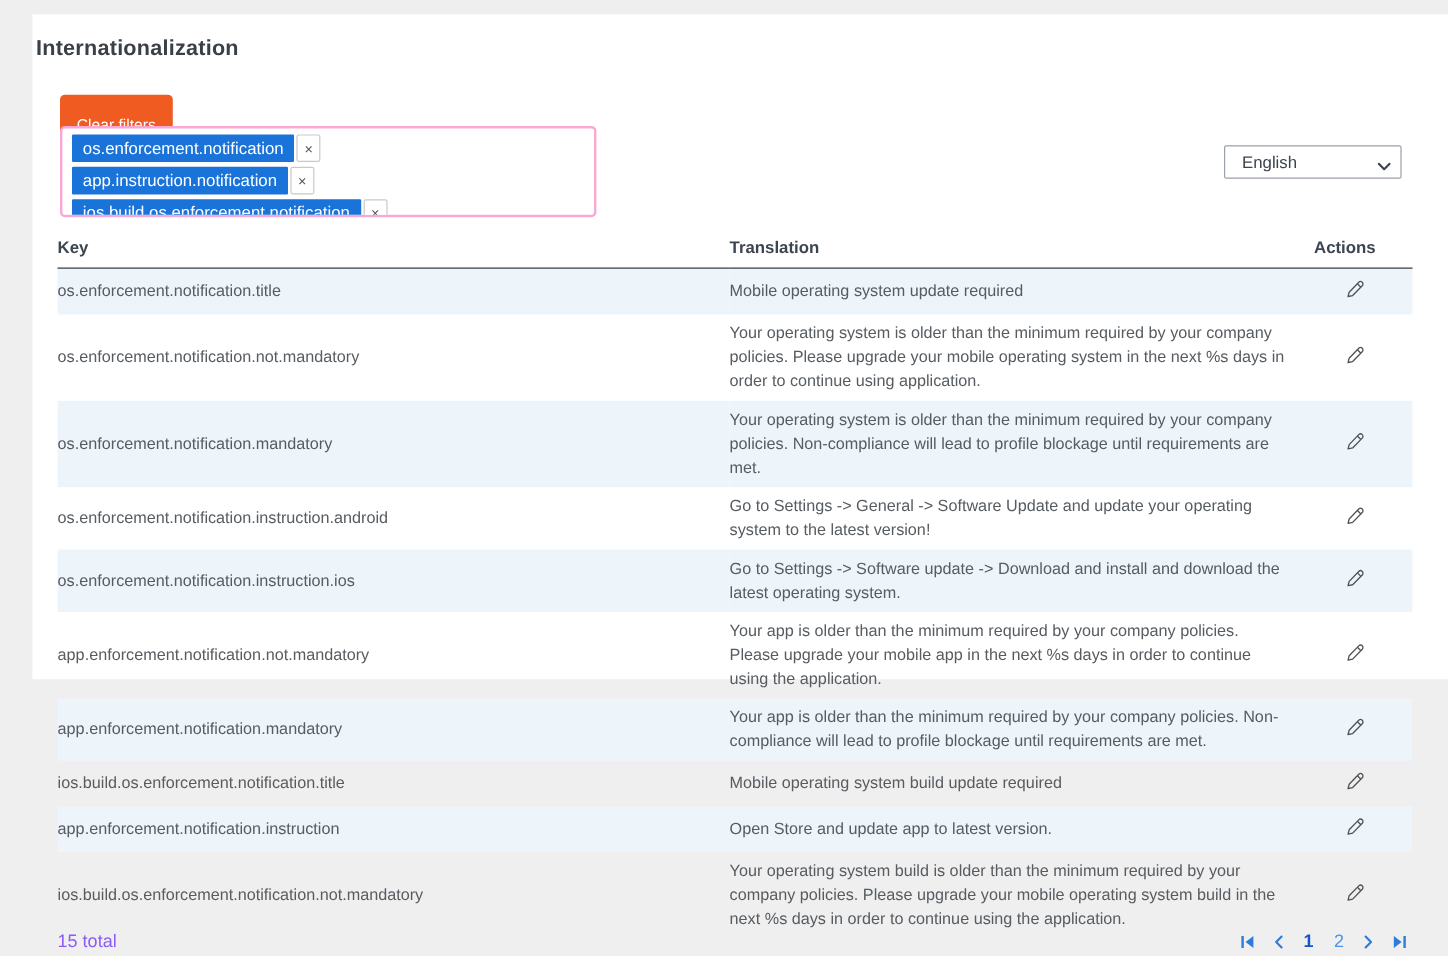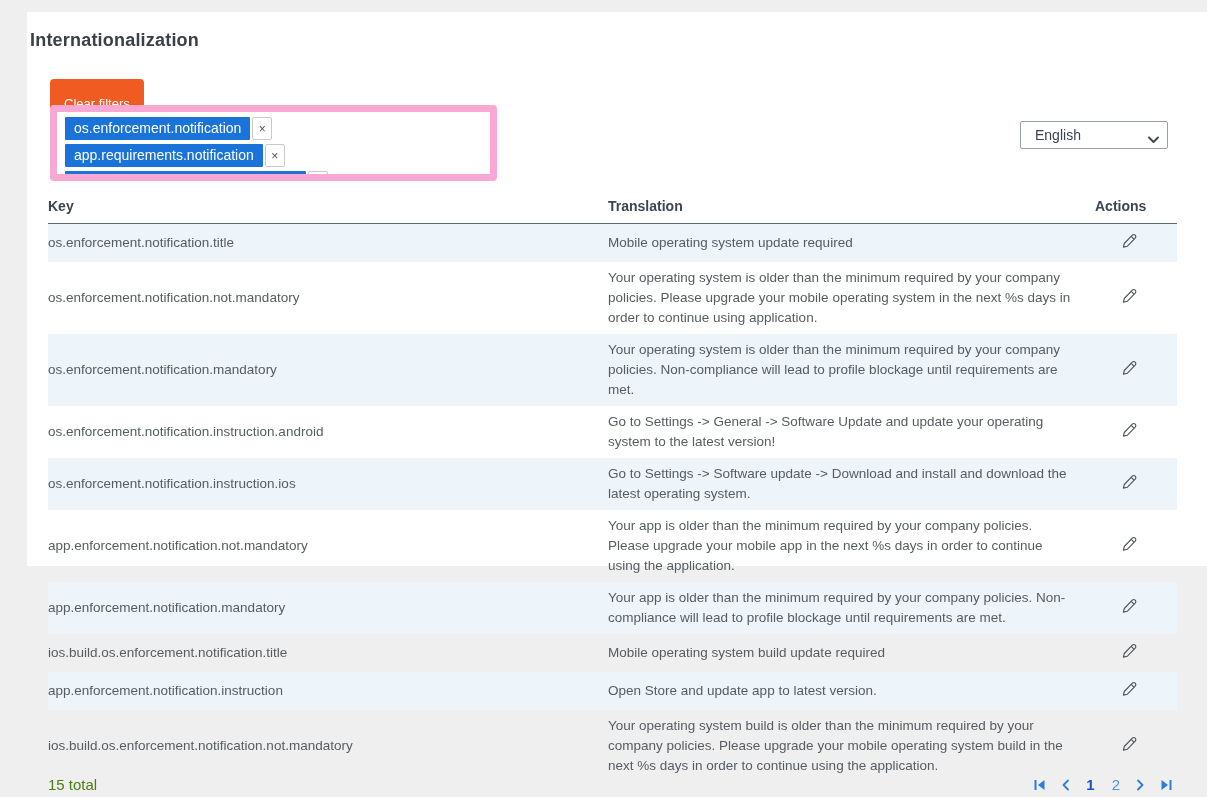--- a/index.html
+++ b/index.html
@@ -23,21 +23,21 @@
   .clear-btn {
     position:absolute; left:23px; top:67px;
     background:#f05b22; color:#ffffff;
     border:none; border-radius:4px;
     font-size:13px; padding:17px 14px 6px;
     font-family:inherit; cursor:pointer;
   }
   .filter-box {
     position:absolute; left:23px; top:93px;
     width:447px; height:76px;
-    border:7px solid #f9a8d4; border-radius:4px;
+    border:2px solid #f9a8d4; border-radius:4px;
     background:#fff; overflow:hidden;
     padding:5px 8px;
   }
   .tag-row { display:flex; align-items:stretch; margin-bottom:4px; height:23px; }
   .tag-label {
     background:#1a73d8; color:#ffffff;
     font-size:14px; padding:2px 9px 3px;
     display:flex; align-items:center;
     border-radius:1px;
   }
@@ -87,21 +87,21 @@
   tbody tr:nth-child(odd) { background:#edf4fa; }
   .edit-btn {
     background:none; border:none; cursor:pointer; padding:2px;
     display:inline-flex;
   }
   .footer-row {
     position:absolute; left:21px; top:752px; width:1129px;
     display:flex; align-items:center; justify-content:space-between;
     padding-top:12px;
   }
-  .total-label { font-size:15px; color:#4d7c0f; }
+  .total-label { font-size:15px; color:#8b5cf6; }
   .pagination { display:flex; align-items:center; gap:11px; padding-right:2px; }
   .pg-btn {
     background:none; border:none; cursor:pointer; padding:2px;
     display:inline-flex; align-items:center;
   }
   .pg-num {
     background:none; border:none; cursor:pointer;
     font-family:inherit; font-size:15px; padding:0 3px;
   }
   .pg-num.current { color:#1356cb; font-weight:bold; }
@@ -116,21 +116,21 @@
 
   <button class="clear-btn">Clear filters</button>
 
   <div class="filter-box">
   <div class="tag-row">
     <span class="tag-label">os.enforcement.notification</span>
     <span class="tag-remove">×</span>
   </div>
 
   <div class="tag-row">
-    <span class="tag-label">app.requirements.notification</span>
+    <span class="tag-label">app.instruction.notification</span>
     <span class="tag-remove">×</span>
   </div>
 
   <div class="tag-row">
     <span class="tag-label">ios.build.os.enforcement.notification</span>
     <span class="tag-remove">×</span>
   </div>
 </div>
 
   <div class="lang-wrap">

